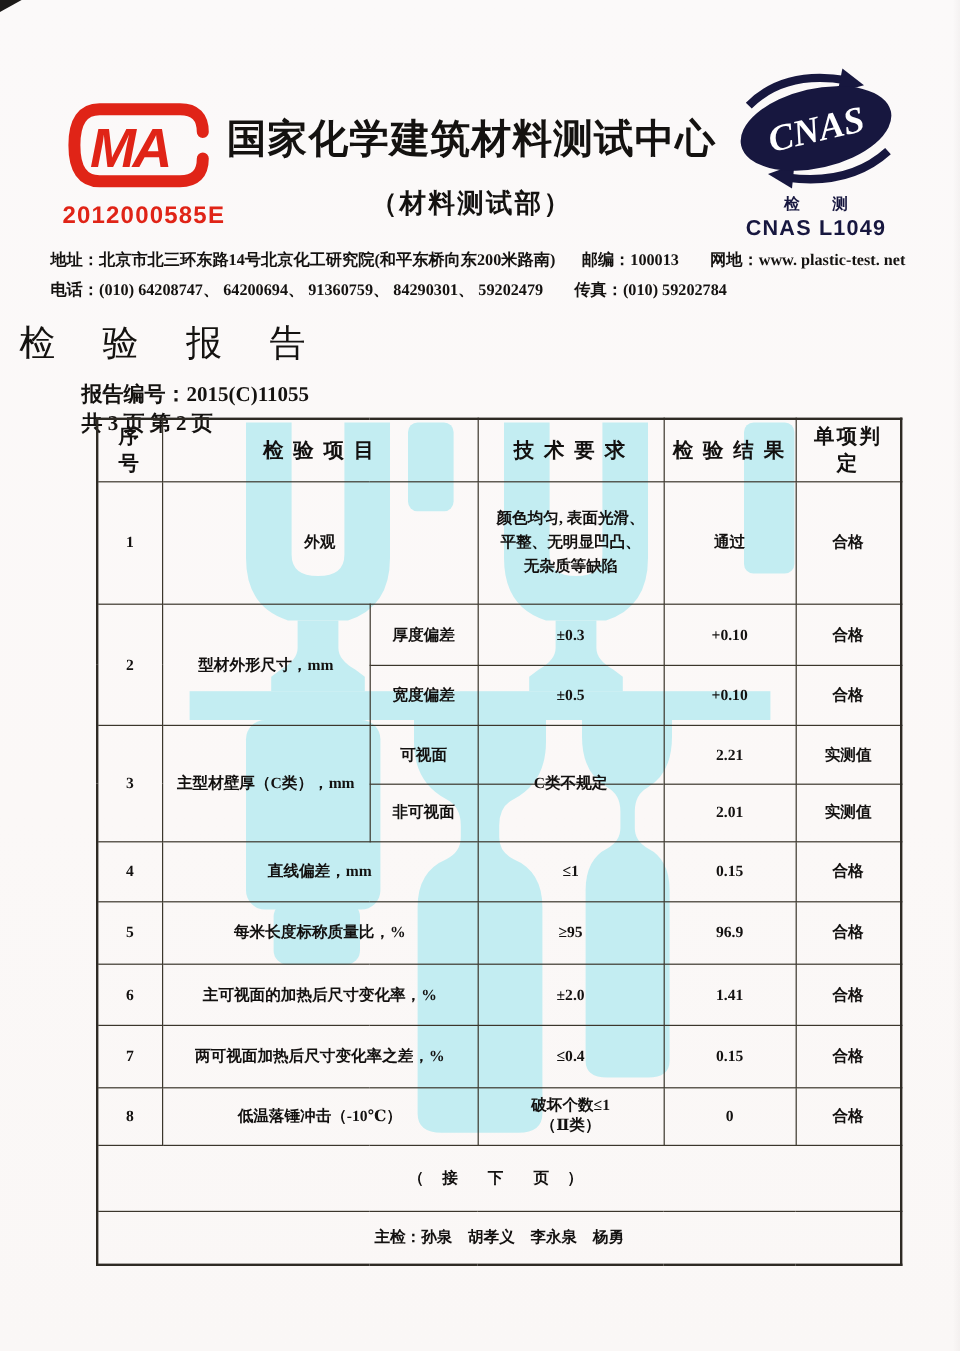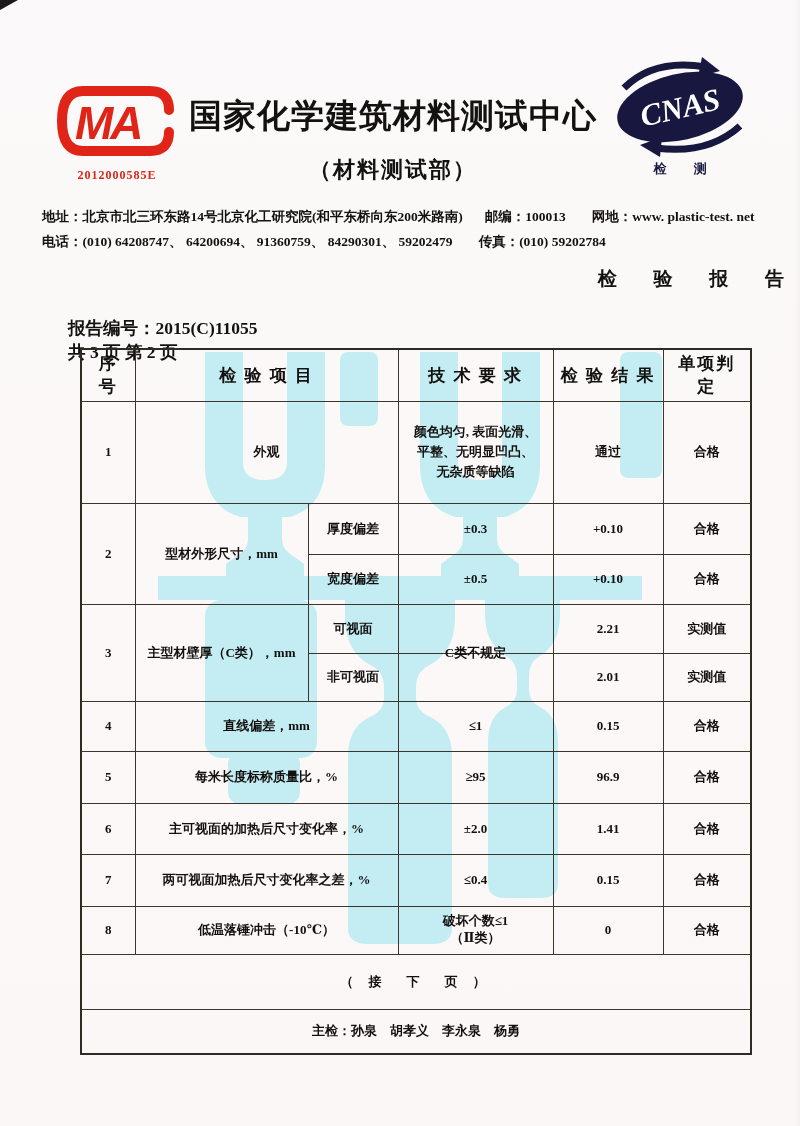--- a/index.html
+++ b/index.html
@@ -8,37 +8,37 @@
     background:linear-gradient(180deg,#fbf9f9 0%,#fbf8f7 60%,#faf7f6 100%);
     font-family:"Liberation Serif","DejaVu Serif",serif;color:#141210;padding-left:10px;
   }
   .wm{position:absolute;left:0;top:0;z-index:0;}
   .corner-mark{position:absolute;left:0;top:0;width:0;height:0;
     border-top:10px solid #1c1a19;border-right:18px solid transparent;z-index:3;}
   .edge-shade{position:absolute;right:0;top:0;width:16px;height:100%;z-index:2;
     background:linear-gradient(90deg,rgba(150,140,140,0) 0%,rgba(150,140,140,.18) 100%);}
   
   .cma{position:absolute;left:52px;top:82px;width:130px;text-align:center;z-index:1;}
-  .cma-num{margin-top:6px;font-family:Liberation Serif, serif;
-    font-weight:700;font-size:12px;letter-spacing:1px;color:#e02417;}
+  .cma-num{margin-top:6px;font-family:Liberation Sans, sans-serif;
+    font-weight:700;font-size:20px;letter-spacing:1px;color:#e02417;}
   .titles{position:absolute;left:178px;top:94px;width:430px;text-align:center;z-index:1;}
   .main-title{font-size:33px;font-weight:700;letter-spacing:1px;white-space:nowrap;}
   .sub-title{margin-top:16px;font-size:22px;font-weight:700;letter-spacing:2px;}
   .cnas{position:absolute;left:590px;top:54px;width:180px;text-align:center;z-index:1;}
   .cnas-caption{margin-top:-2px;font-size:13px;font-weight:700;letter-spacing:12px;text-indent:12px;color:#17173f;}
   .cnas-code{font-family:"Liberation Sans",sans-serif;font-size:18px;font-weight:700;
     letter-spacing:1px;color:#17173f;margin-top:1px;}
   
   .contact{position:absolute;left:42px;top:204px;width:740px;z-index:1;
     font-size:13.5px;line-height:25px;font-weight:700;white-space:nowrap;}
   .contact .gap{margin-left:22px;}
   .contact .gap2{margin-left:26px;text-align:center;}
   
-  .report-title{position:absolute;left:0;top:266px;width:800px;text-align:right;z-index:1;
-    font-size:19px;font-weight:700;letter-spacing:16px;text-indent:16px;}
+  .report-title{position:absolute;left:0;top:266px;width:800px;text-align:left;z-index:1;
+    font-size:30px;font-weight:400;letter-spacing:16px;text-indent:16px;}
   .report-meta{position:absolute;left:68px;top:316px;width:670px;z-index:1;
     display:flex;justify-content:space-between;font-size:17.5px;font-weight:700;flex-direction:column;}
   
   table.grid{position:absolute;left:80px;top:348px;width:670px;z-index:1;
     border-collapse:collapse;table-layout:fixed;background:transparent;
     border:2.5px solid #2e2a24;}
   table.grid th,table.grid td{
     border:1.6px solid #3b362c;font-weight:700;font-size:13px;color:#131110;
     text-align:center;vertical-align:middle;padding:2px 6px;overflow:hidden;}
   table.grid th{letter-spacing:2px;font-size:17px;}
@@ -99,20 +99,21 @@
   <div class="cnas">
     <svg width="180" height="104" viewBox="0 0 180 104">
       <path d="M34,34 Q64,4 116,13" fill="none" stroke="#17173f" stroke-width="7"></path>
       <polygon points="112,3 130,17 108,23" fill="#17173f"></polygon>
       <path d="M150,72 Q118,101 66,94" fill="none" stroke="#17173f" stroke-width="7"></path>
       <polygon points="70,103 50,91 72,83" fill="#17173f"></polygon>
       <ellipse cx="90" cy="53" rx="64" ry="33" fill="#17173f" transform="rotate(-13 90 53)"></ellipse>
       <text x="90" y="64" text-anchor="middle" transform="rotate(-13 90 53)" font-size="31" font-weight="bold" font-style="italic" fill="#ffffff" font-family="Liberation Serif, serif">CNAS</text>
     </svg>
     <div class="cnas-caption">检 测</div>
+    <div class="cnas-code">CNAS L1049</div>
   </div>
 
   <div class="contact">
     <div>
       <span>地址：</span><span>北京市北三环东路14号北京化工研究院(和平东桥向东200米路南)</span><span class="gap">邮编：</span><span>100013</span><span class="gap2">网地：</span><span>www. plastic-test. net</span>
     </div>
     <div>
       <span>电话：</span><span>(010) 64208747、 64200694、 91360759、 84290301、 59202479</span><span class="gap2">传真：</span><span>(010) 59202784</span>
     </div>
   </div>

